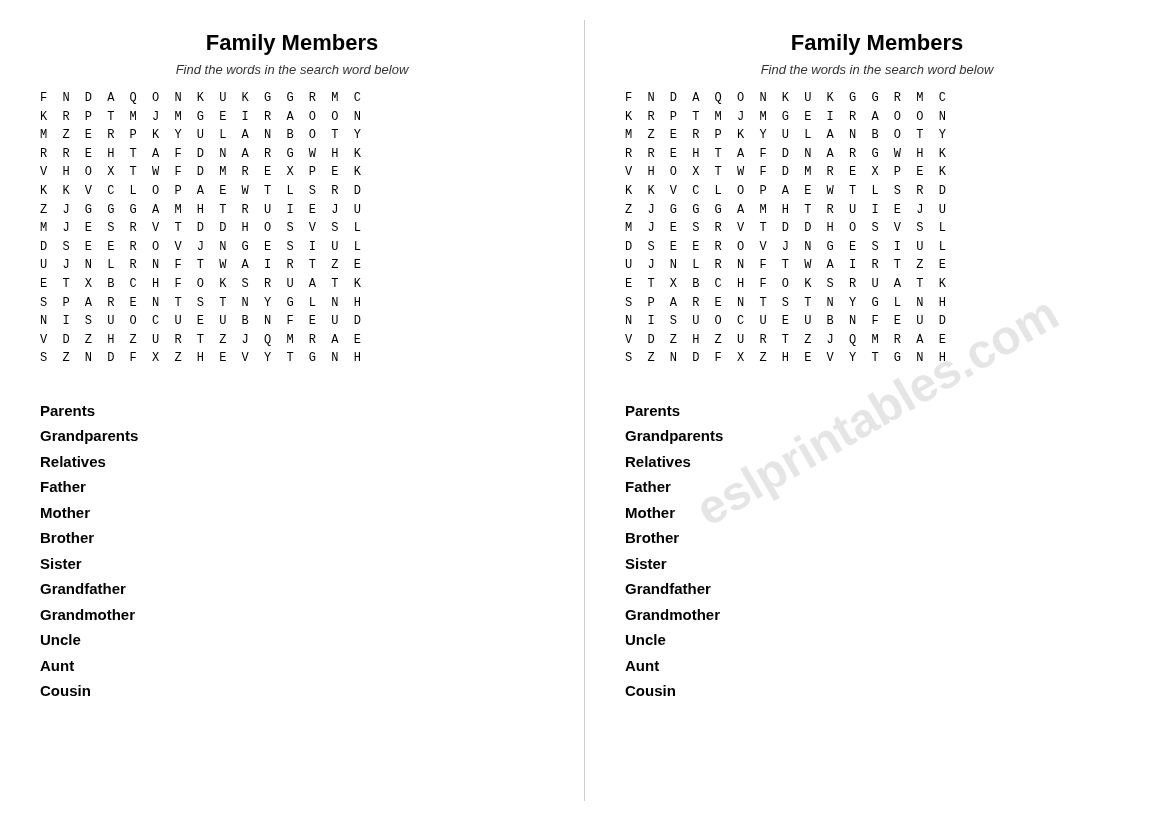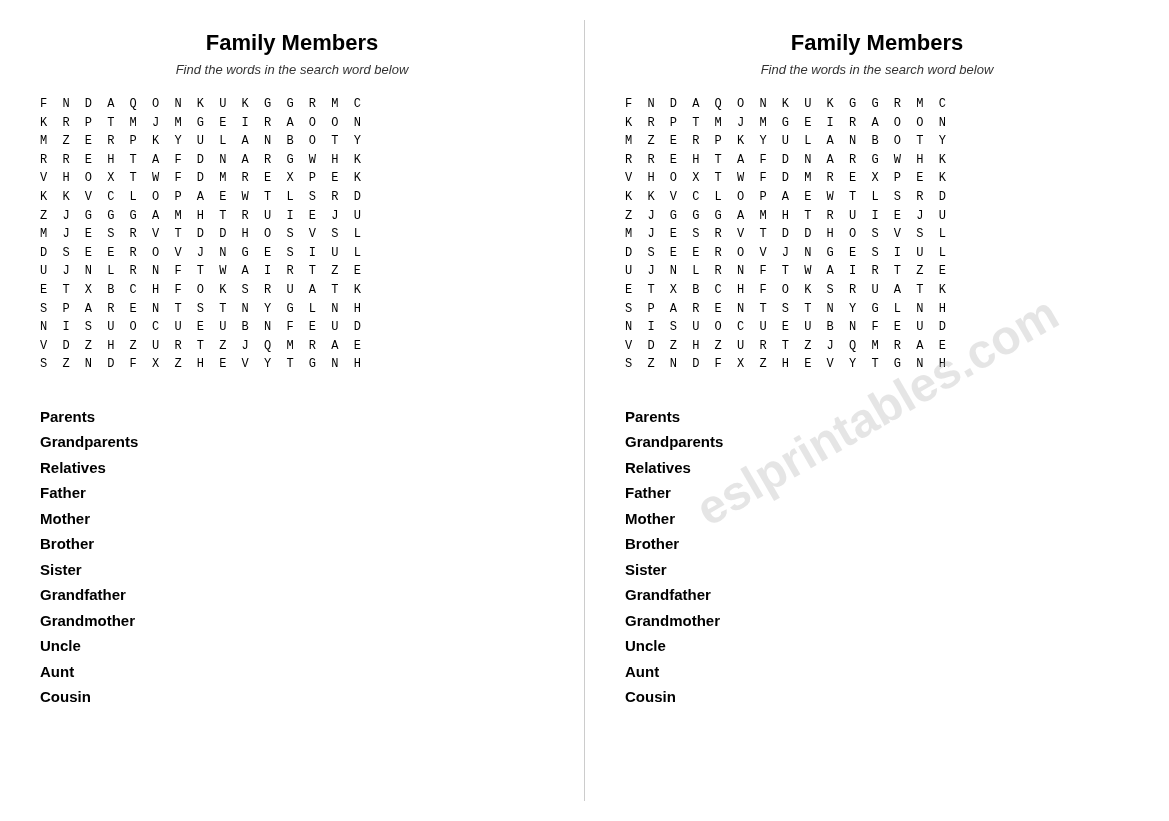--- a/index.html
+++ b/index.html
@@ -31,21 +31,21 @@
       text-align: center;
       margin-bottom: 6px;
       font-family: Arial, sans-serif;
     }
 
     .panel-subtitle {
       font-size: 13px;
       text-align: center;
       font-style: italic;
       color: #333;
-      margin-bottom: 18px;
+      margin-bottom: 12px;
     }
 
     .word-grid {
       font-family: 'Courier New', monospace;
       font-size: 12px;
       letter-spacing: 4px;
       line-height: 1.55;
       margin-bottom: 30px;
       color: #000;
     }

